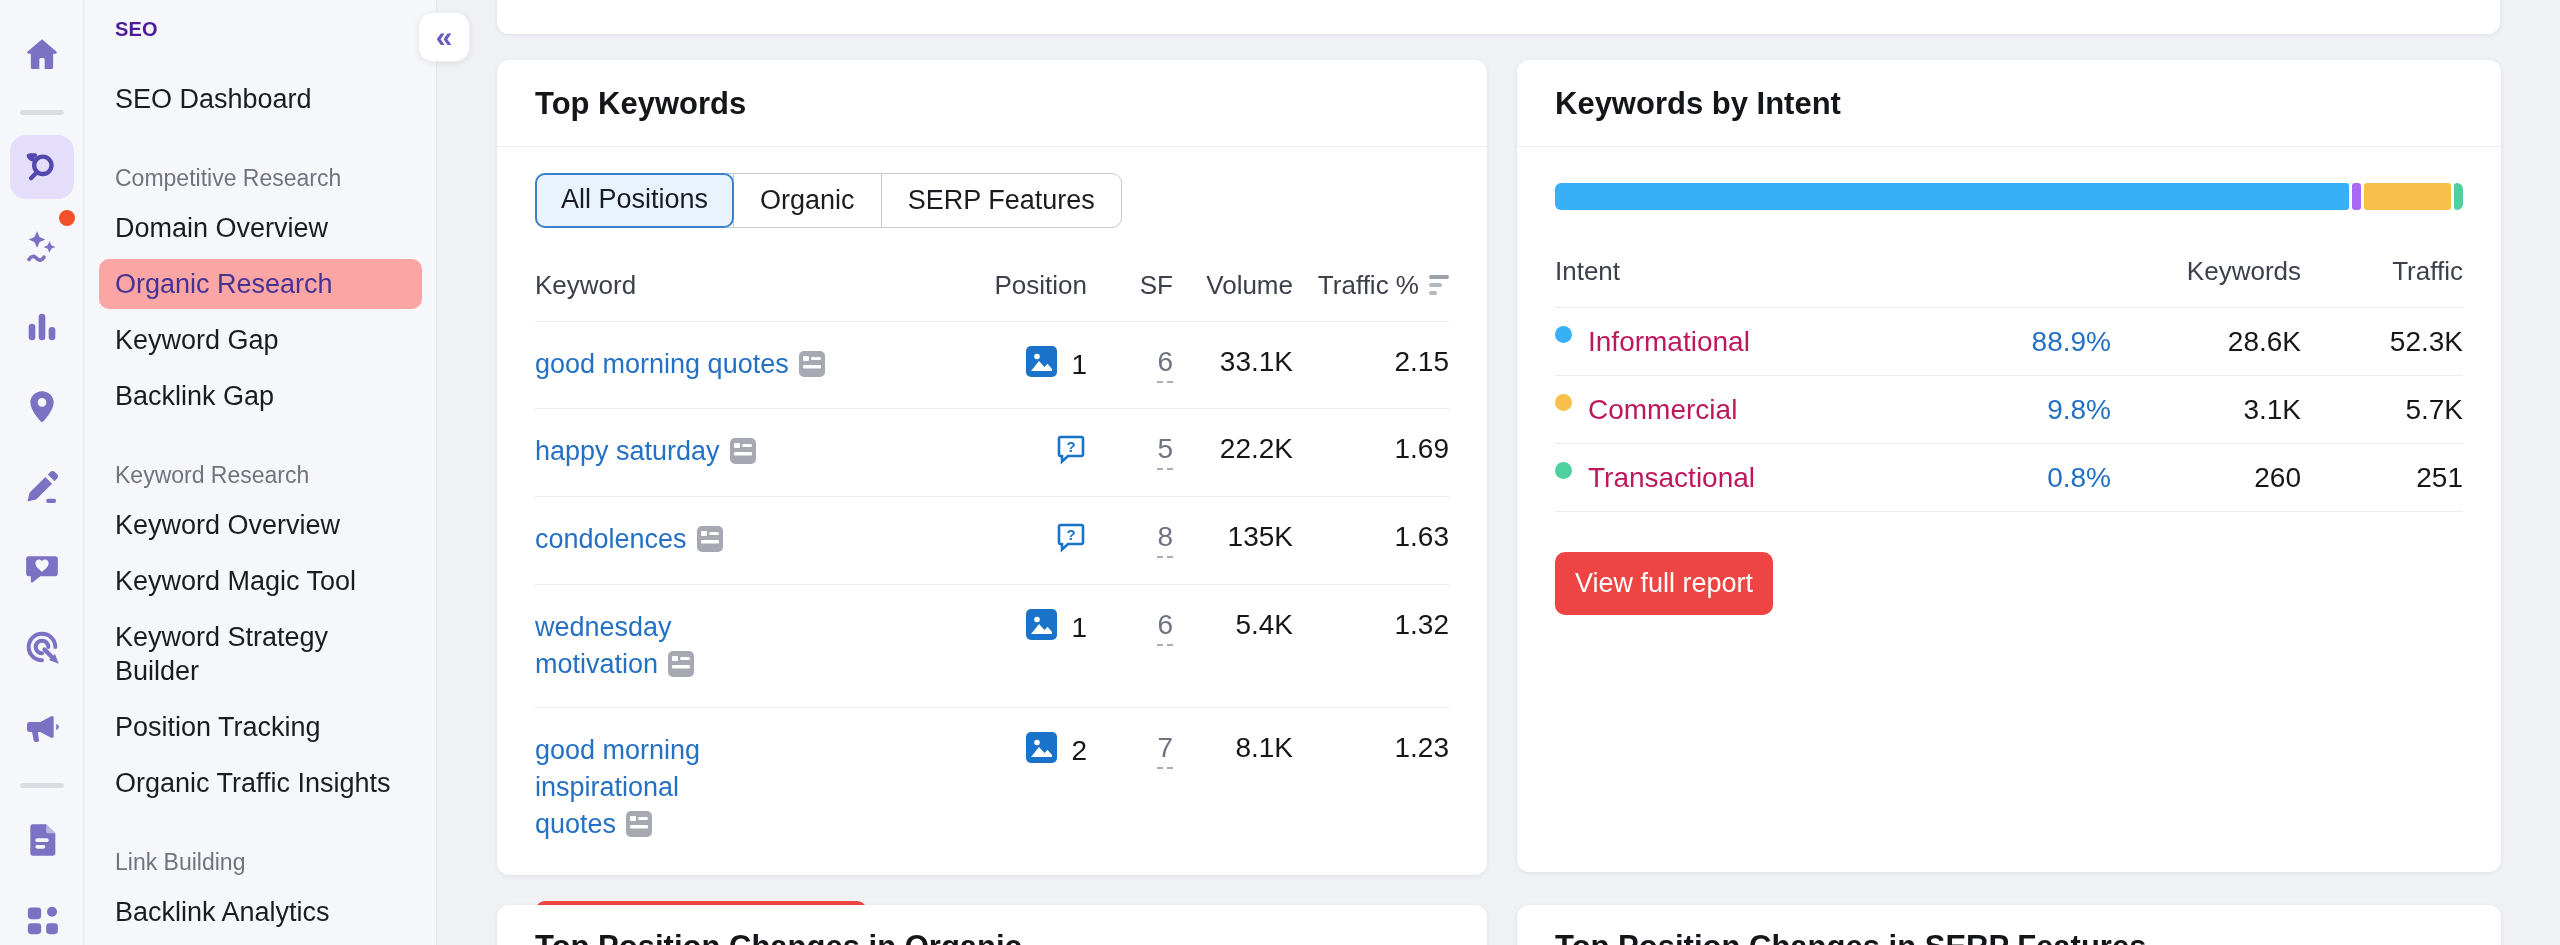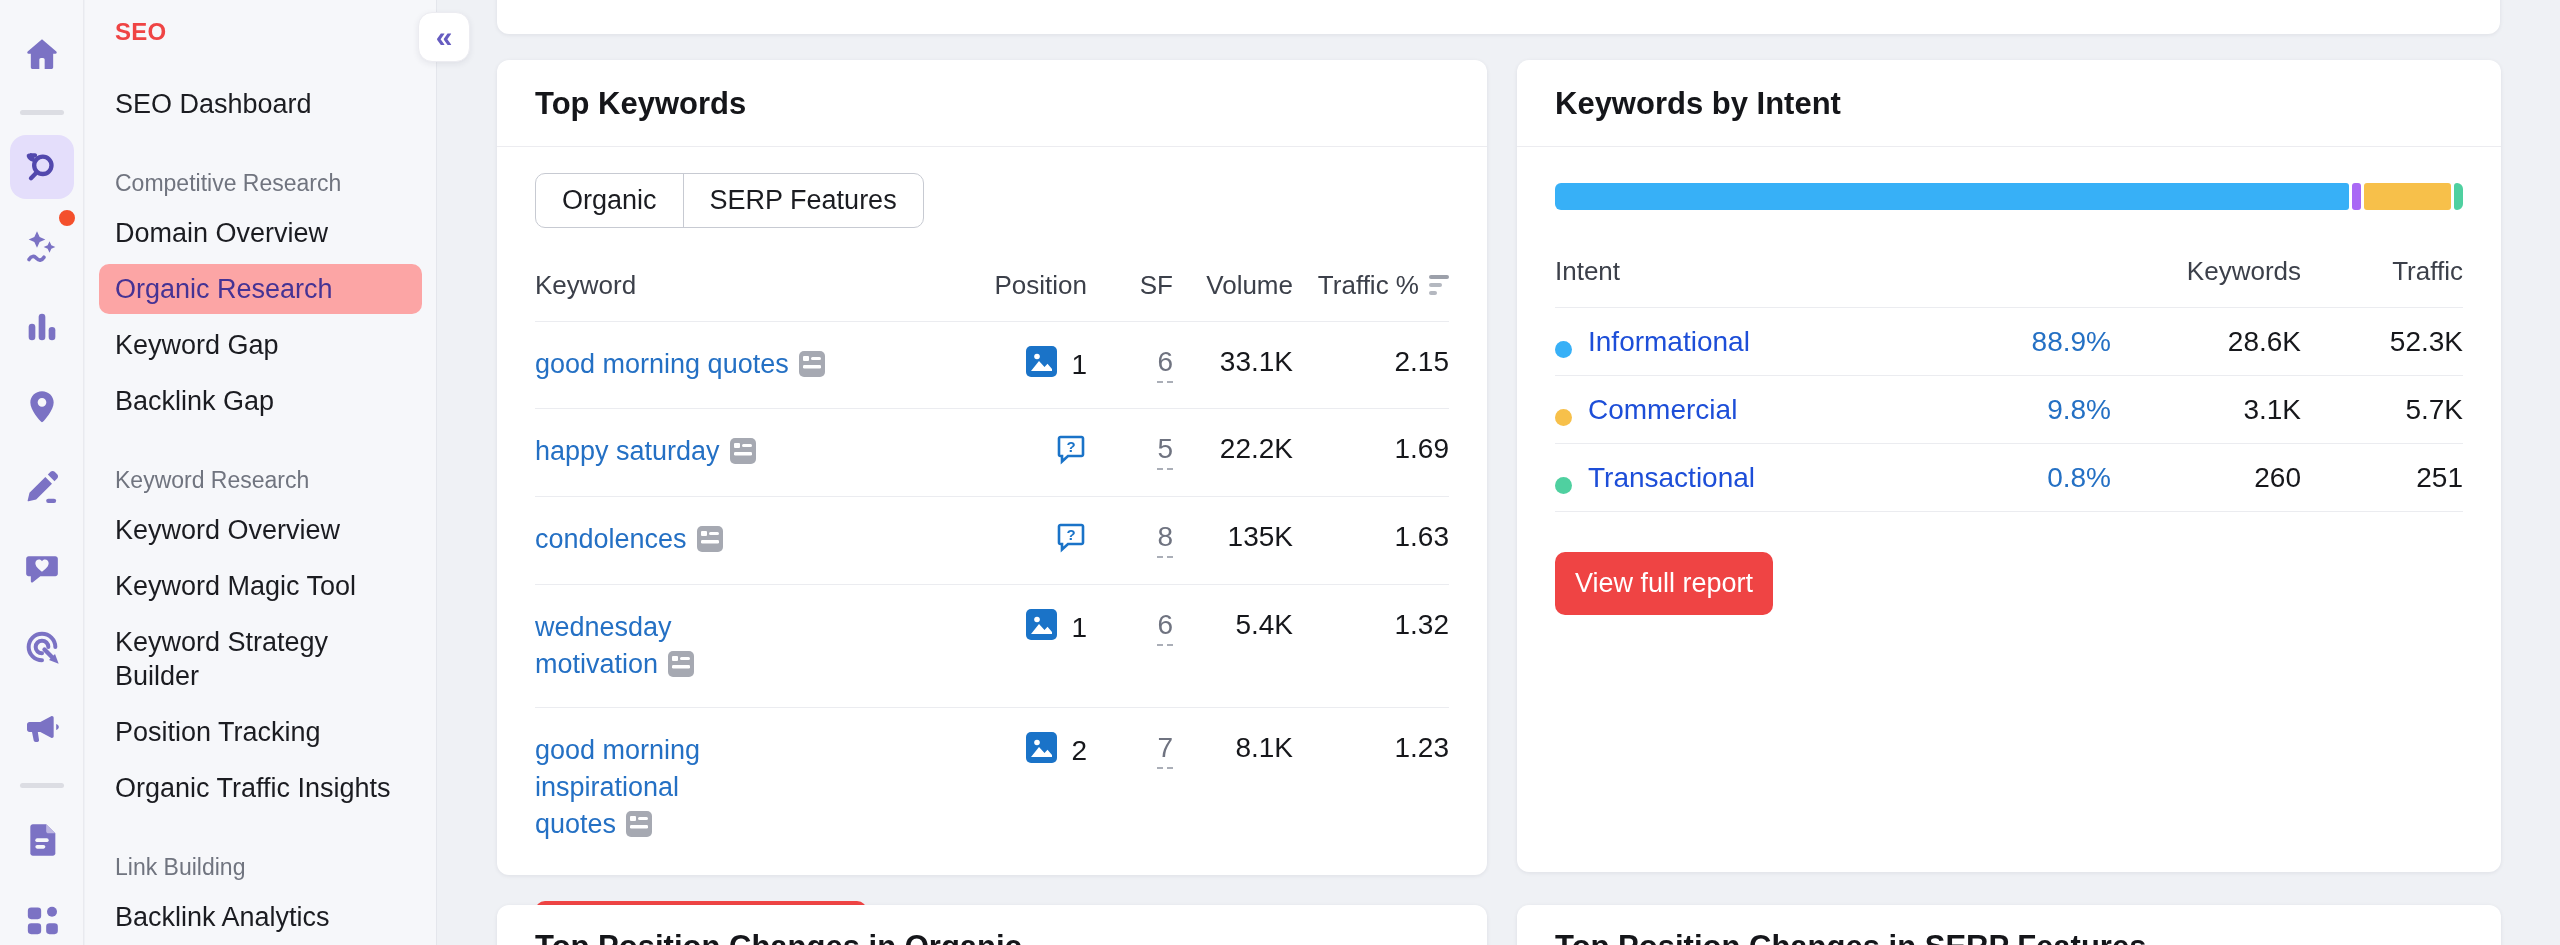--- a/index.html
+++ b/index.html
@@ -21,21 +21,21 @@
   .rail-item.active { background:#e4defb; }
   .rail-divider { width:44px; height:5px; border-radius:3px; background:#dcdde3; margin:8px 0 20px 0; flex:none; }
   .rail-badge { position:absolute; top:-8px; right:-4px; width:22px; height:22px; border-radius:50%;
     background:#f4502c; border:3px solid #f6f7fa; }
 
   
   .sidebar {
     position:absolute; left:85px; top:0; width:352px; height:945px;
     background:#f6f7fa; border-right:1px solid #e4e6ec;
   }
-  .sidebar-title { font-size:24px; font-weight:bold; color:#ef4444; padding:18px 0 0 30px; letter-spacing:.2px; }
+  .sidebar-title { font-size:20px; font-weight:bold; color:#4c1d95; padding:18px 0 0 30px; letter-spacing:.2px; }
   .side-list { margin-top:30px; }
   .side-item { font-size:27px; color:#1b1c21; padding:11px 30px; cursor:pointer; line-height:34px; }
   .side-item.selected {
     background:#fca5a5; color:#453394; margin:3px 14px; padding:8px 16px; border-radius:10px;
   }
   .side-section { font-size:23px; color:#70747f; padding:10px 30px 8px 30px; margin-top:28px; }
 
   .collapse-btn {
     position:absolute; left:418px; top:12px; width:52px; height:50px;
     background:#ffffff; border:1px solid #ececf1; border-radius:14px;
@@ -103,21 +103,21 @@
   
   .intent-bar { display:flex; gap:3px; height:27px; margin:10px 0 40px 0; }
   .intent-bar .seg { border-radius:3px; min-width:9px; }
   .intent-bar .seg:first-child { border-radius:6px 3px 3px 6px; }
   .intent-bar .seg:last-child { border-radius:3px 6px 6px 3px; }
 
   .int-grid { display:grid; grid-template-columns:1fr 150px 190px 162px; align-items:center; }
   .int-head { padding:6px 0 20px 0; border-bottom:1px solid #ebecf0; }
   .int-head span { font-size:26px; color:#3c404a; }
   .int-row { border-bottom:1px solid #ebecf0; height:68px; }
-  .int-label { display:flex; align-items:flex-end; gap:16px; font-size:28px; color:#1d4ed8; }
+  .int-label { display:flex; align-items:flex-start; gap:16px; font-size:28px; color:#be185d; }
   .dot { width:17px; height:17px; border-radius:50%; flex:none; }
   .pct { font-size:28px; color:#2470c4; cursor:pointer; }
   .int-btn { margin-top:40px; }
 </style>
 </head>
 <body>
 
 <div class="rail">
   <div class="rail-item">
     <svg viewBox="0 0 24 24" fill="#7b72c4">
@@ -229,20 +229,21 @@
 <div class="main">
 
   <div class="card top-strip"></div>
 
   <div class="card card-tk">
     <div class="card-header">
       <div class="card-title">Top Keywords</div>
     </div>
     <div class="card-body">
       <div class="tab-group">
+        <div class="tab selected">All Positions</div>
         <div class="tab">Organic</div>
         <div class="tab">SERP Features</div>
       </div>
 
       <div class="tk-table">
         <div class="tk-row tk-head">
           <span>Keyword</span>
           <span class="cell-r">Position</span>
           <span class="cell-r">SF</span>
           <span class="cell-r">Volume</span>

